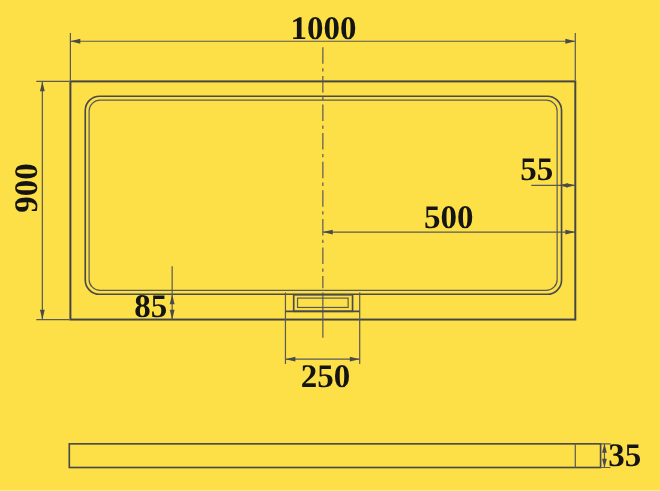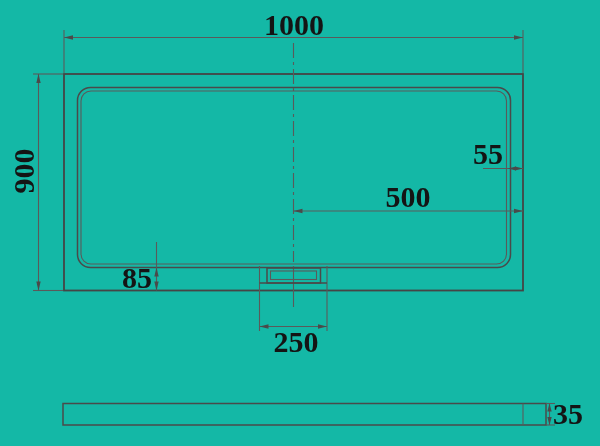--- a/index.html
+++ b/index.html
@@ -1,17 +1,17 @@
 <!DOCTYPE html>
 <html><head>
 <meta charset="utf-8">
 <style>
   html,body{margin:0;padding:0;}
   body{background:#ffffff;}
-  .stage{position:relative;width:600px;height:446px;background:#14b8a6;overflow:hidden;}
+  .stage{position:relative;width:600px;height:446px;background:#fde047;overflow:hidden;}
   svg{display:block;}
   .edge-thick{stroke:#454545;stroke-width:1.8;fill:none;}
   .edge-mid  {stroke:#4a4a4a;stroke-width:1.5;fill:none;}
   .edge-thin {stroke:#5a5a5a;stroke-width:1.1;fill:none;}
   .dim    {stroke:#5a5a5a;stroke-width:1.1;fill:none;}
   .arrow  {fill:#4a4a4a;stroke:none;}
   .cline  {stroke:#5a5a5a;stroke-width:1.1;fill:none;}
   text{
     font-family:"Liberation Serif","DejaVu Serif",serif;
     font-weight:bold;

